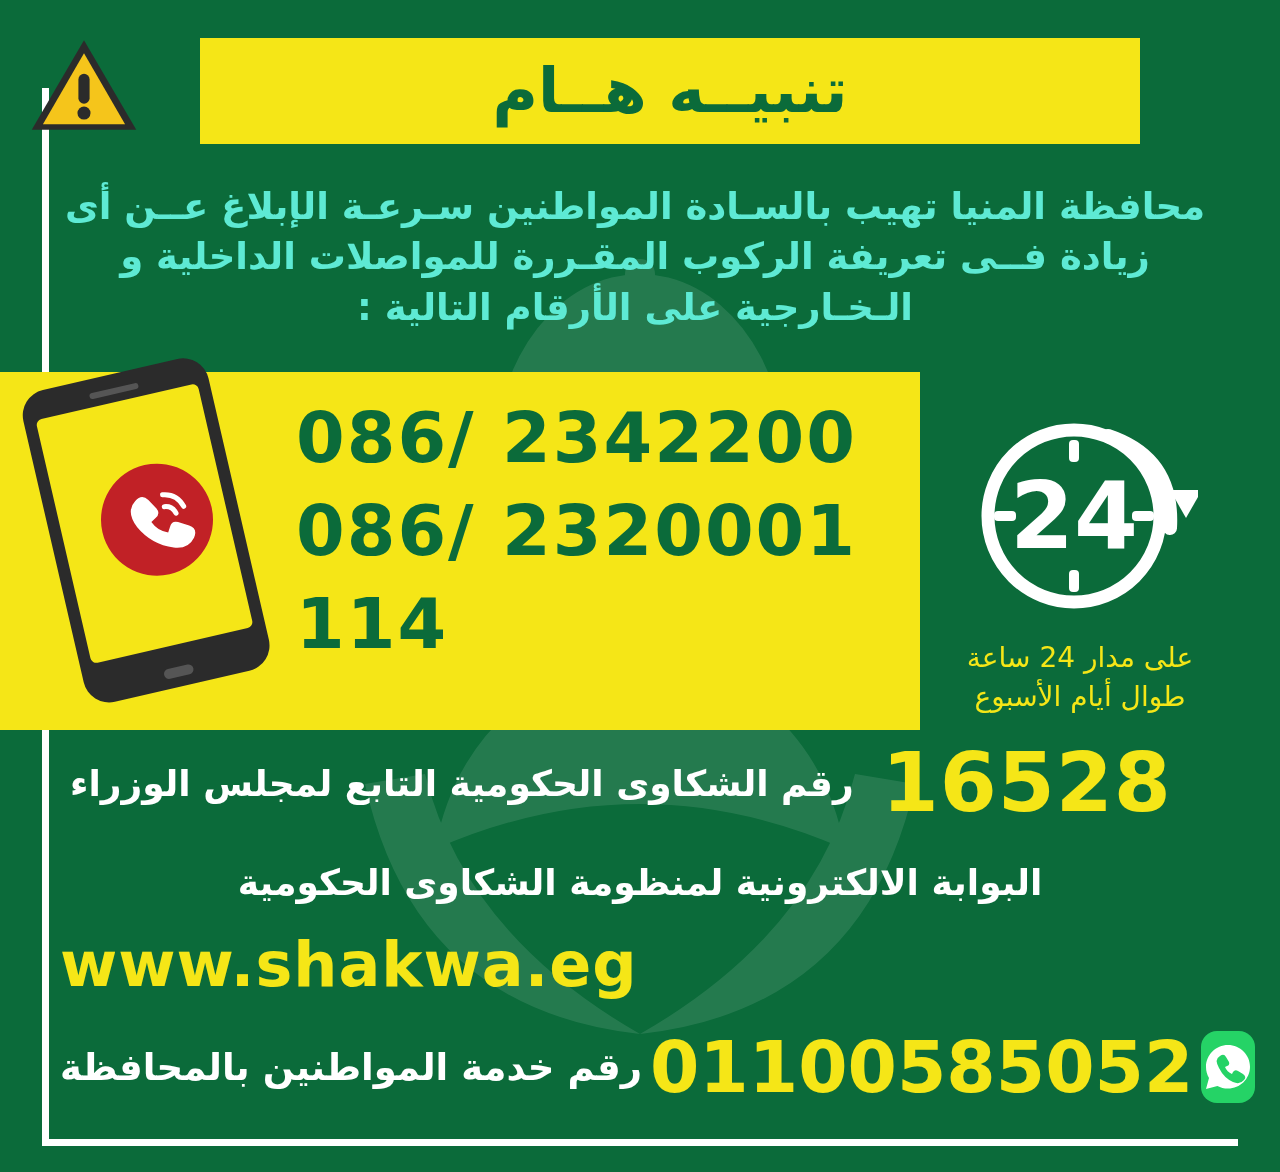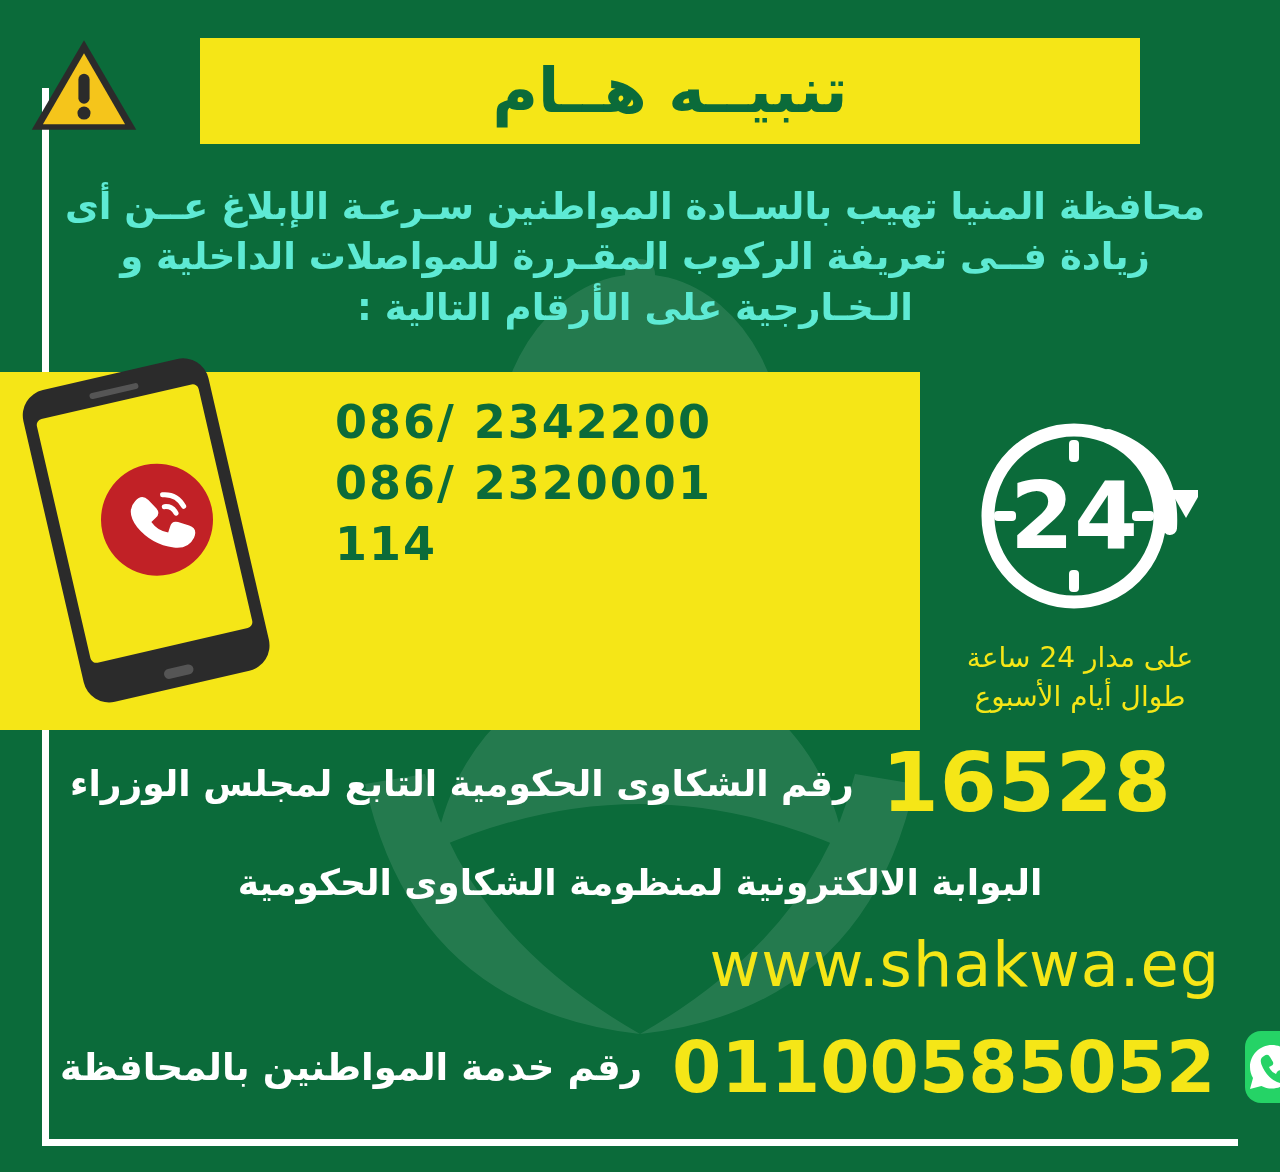--- a/index.html
+++ b/index.html
@@ -133,26 +133,25 @@
   .numbers {
     position: absolute;
     left: 296px;
     top: 392px;
     width: 600px;
     direction: ltr;
     text-align: left;
   }
   .num {
     color: #0b6b3a;
-    font-size: 46px;
+    font-size: 70px;
     font-weight: bold;
     letter-spacing: 2px;
     line-height: 1.33;
     font-family: "DejaVu Sans", sans-serif;
-    margin-left: 39px;
   }
 
   
   .phone {
     position: absolute;
     left: 22px;
     top: 358px;
     width: 270px;
     height: 350px;
     transform: rotate(-13deg);
@@ -250,39 +249,39 @@
     text-align: center;
     color: #ffffff;
     font-size: 36px;
     font-weight: bold;
   }
   .portal-url {
     position: absolute;
     left: 60px;
     top: 928px;
     width: 1160px;
-    text-align: right;
+    text-align: left;
     color: #f5e617;
     font-size: 62px;
-    font-weight: normal;
+    font-weight: bold;
     direction: ltr;
     letter-spacing: 1px;
   }
 
   
   .wa-row {
     position: absolute;
     left: 60px;
     top: 1028px;
     width: 1160px;
     height: 78px;
     display: flex;
     flex-direction: row-reverse;
     align-items: center;
-    gap: 30px;
+    gap: 8px;
     padding-right: 10px;
   }
   .wa-label {
     color: #ffffff;
     font-size: 37px;
     font-weight: bold;
     white-space: nowrap;
   }
   .wa-number {
     color: #f5e617;

